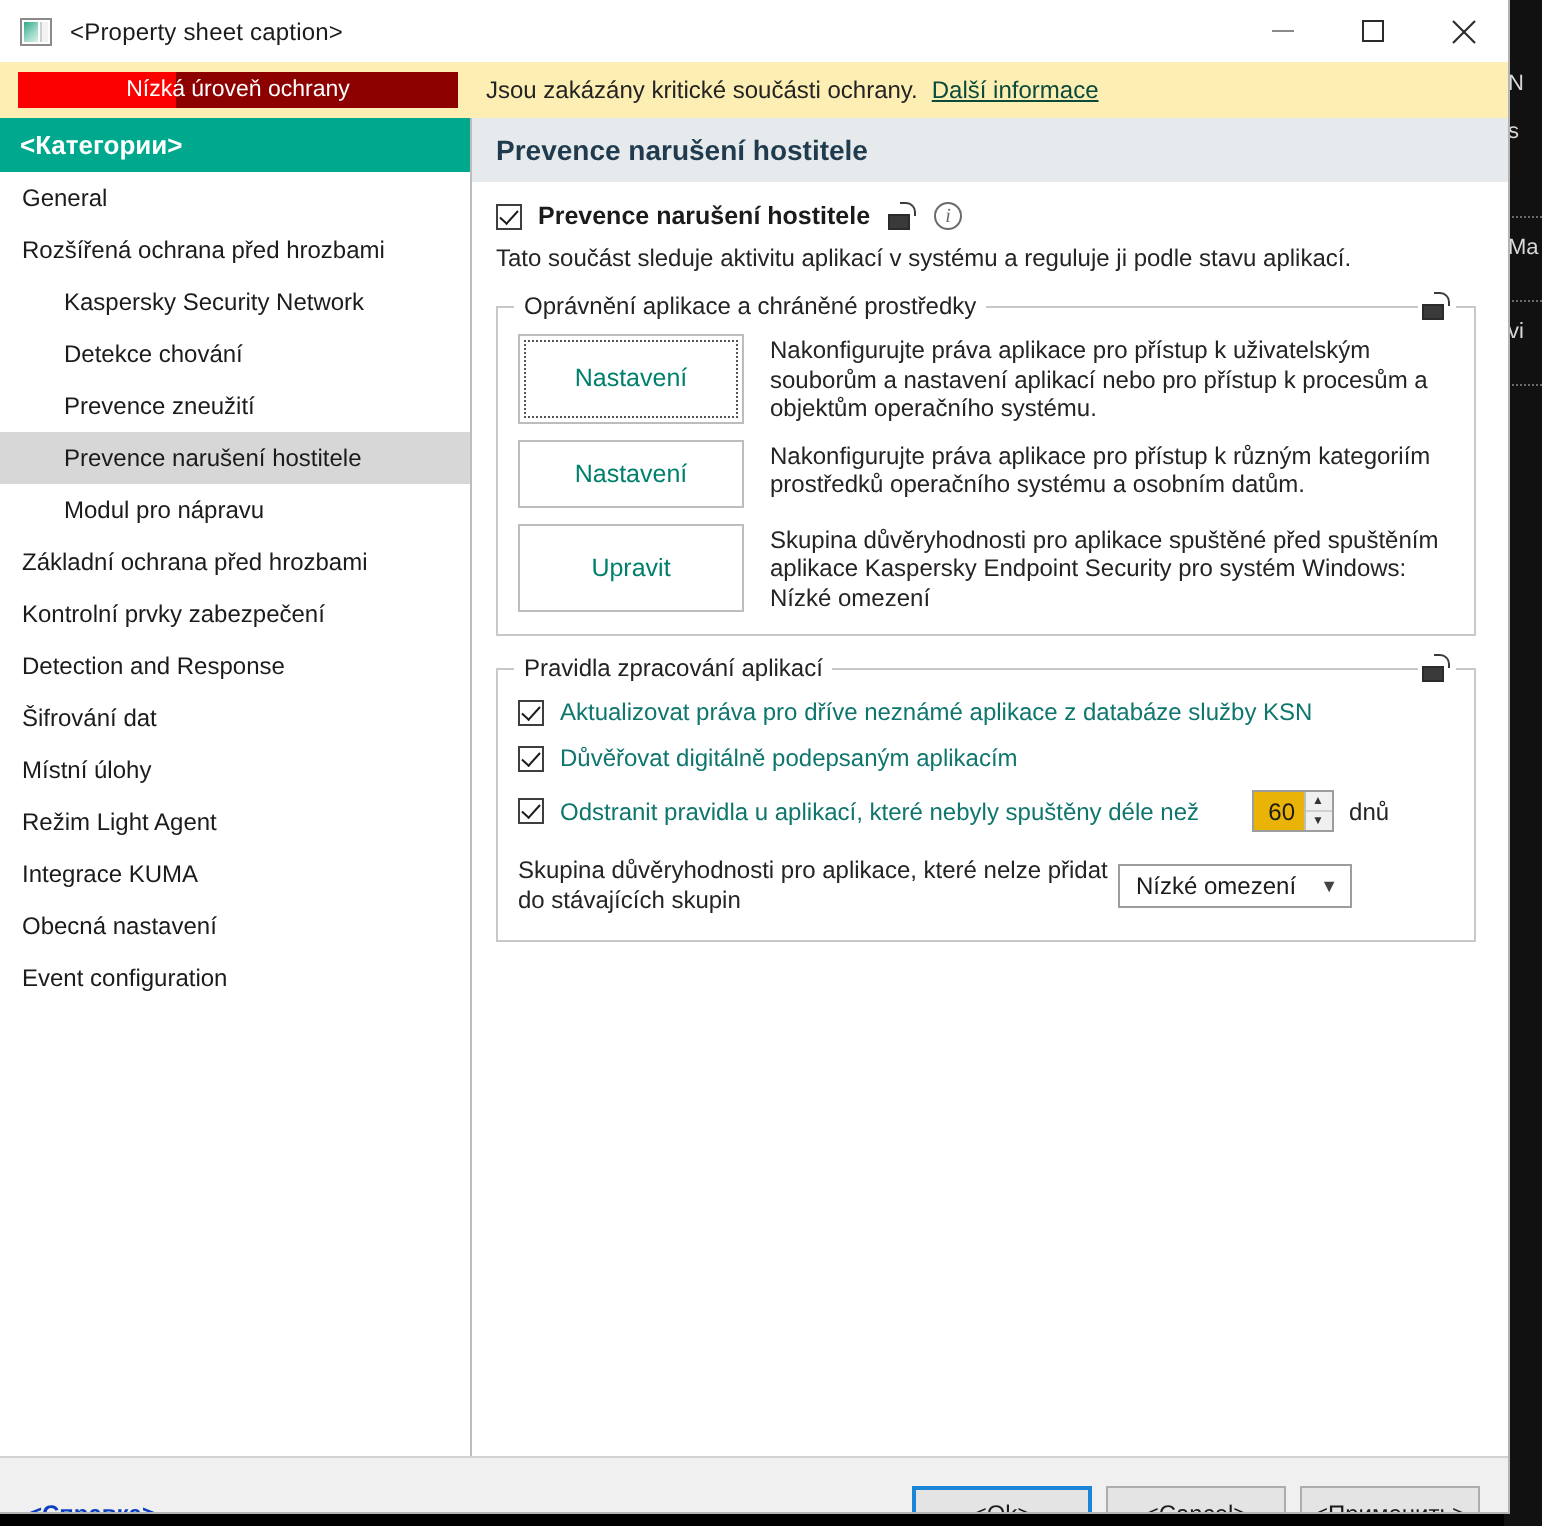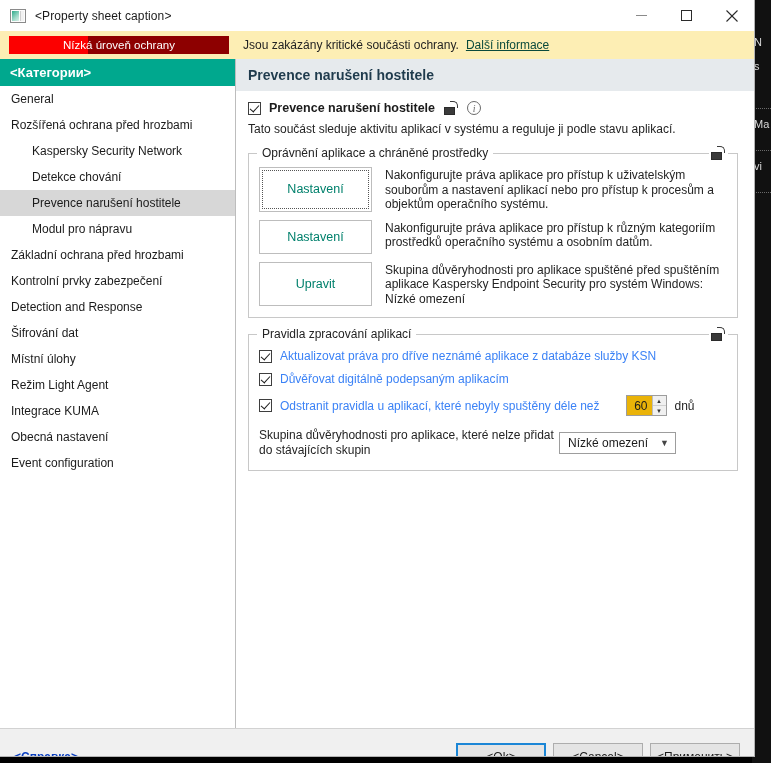--- a/index.html
+++ b/index.html
@@ -209,21 +209,21 @@
   }
   .cb-label-bold {
     margin-left: 8px;
     font-size: 12.5px;
     font-weight: bold;
     color: #1b1b1b;
   }
   .cb-label {
     margin-left: 8px;
     font-size: 12px;
-    color: #3b82f6;
+    color: #0f766e;
     text-align: right;
   }
   .desc {
     margin-top: 7px;
     font-size: 12px;
     color: #242424;
   }
 
   
   .lock {
@@ -454,20 +454,21 @@
 
   <div id="split">
 
     <div id="sidebar">
       <div id="cat-header">&lt;Категории&gt;</div>
       <div id="nav-list">
           <div class="nav-item">General</div>
           <div class="nav-item">Rozšířená ochrana před hrozbami</div>
           <div class="nav-item lvl2">Kaspersky Security Network</div>
           <div class="nav-item lvl2">Detekce chování</div>
+          <div class="nav-item lvl2">Prevence zneužití</div>
           <div class="nav-item lvl2 selected">Prevence narušení hostitele</div>
           <div class="nav-item lvl2">Modul pro nápravu</div>
           <div class="nav-item">Základní ochrana před hrozbami</div>
           <div class="nav-item">Kontrolní prvky zabezpečení</div>
           <div class="nav-item">Detection and Response</div>
           <div class="nav-item">Šifrování dat</div>
           <div class="nav-item">Místní úlohy</div>
           <div class="nav-item">Režim Light Agent</div>
           <div class="nav-item">Integrace KUMA</div>
           <div class="nav-item">Obecná nastavení</div>

